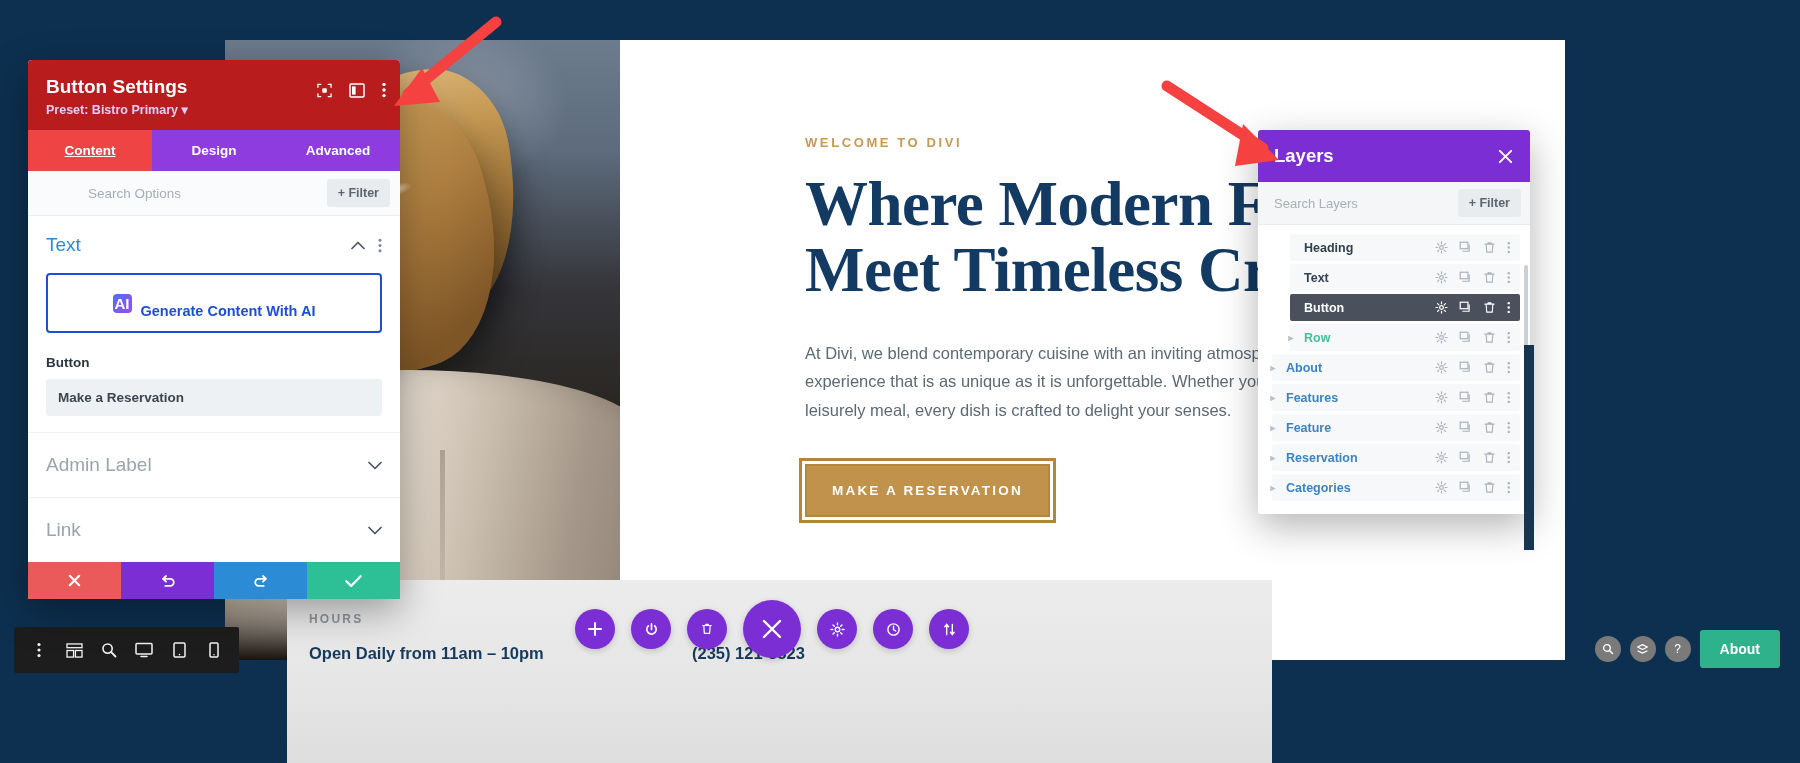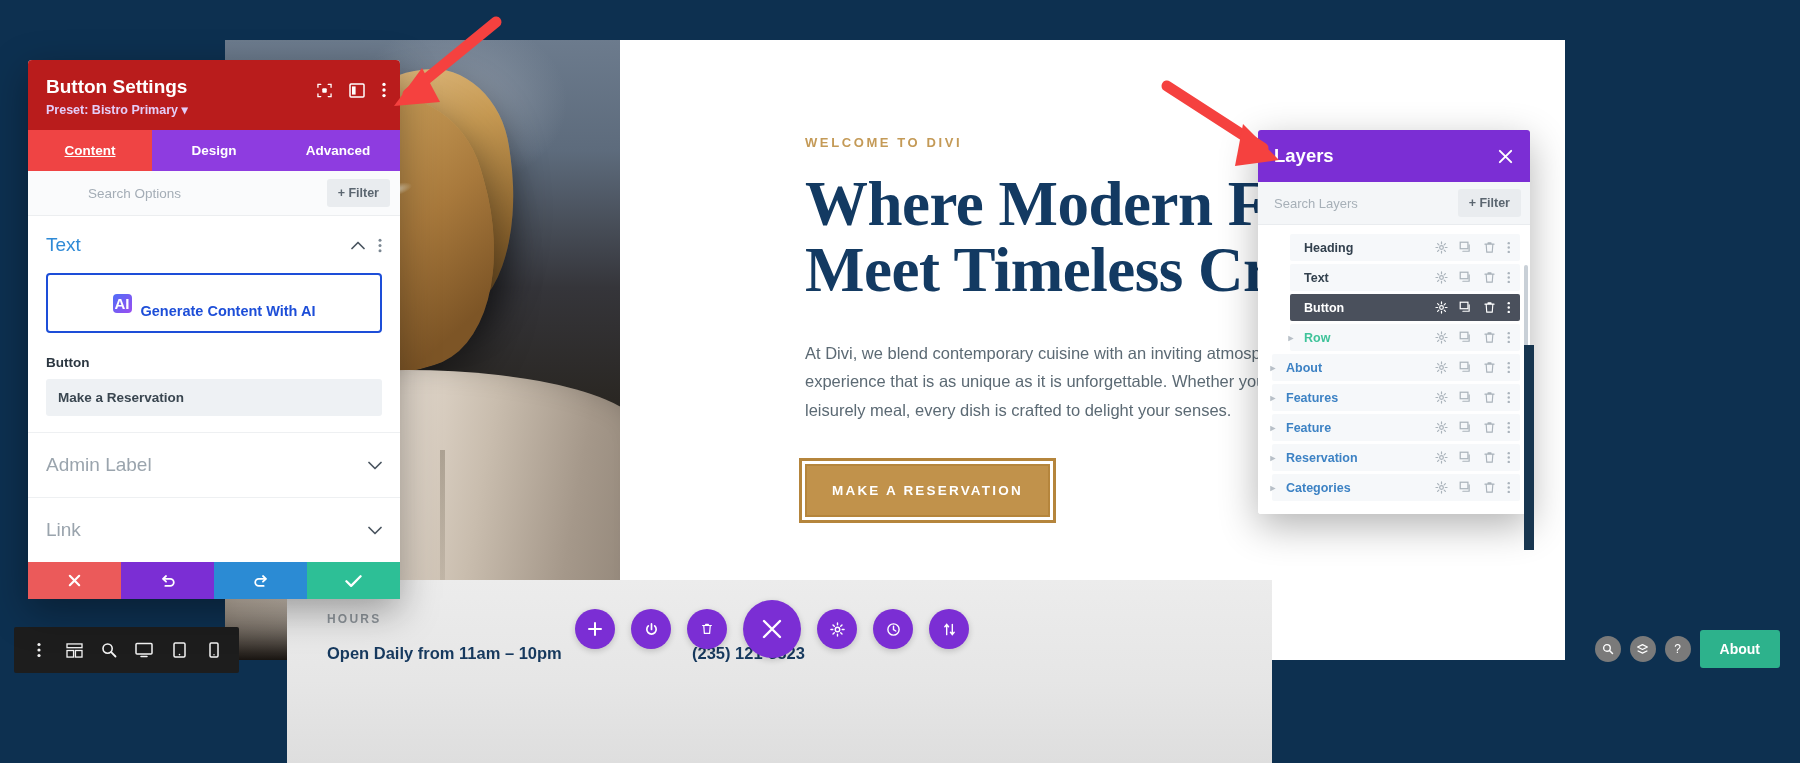--- a/index.html
+++ b/index.html
@@ -146,21 +146,21 @@
     letter-spacing: 2.2px;
     font-weight: 700;
     color: #8d949a;
     margin-bottom: 18px;
   }
   .info-value {
     font-size: 16.5px;
     color: #16395e;
     font-weight: 600;
   }
-  .info-left  { left: 40px; }
+  .info-left  { left: 22px; }
   .info-mid   { left: 405px; text-align: center; }
   .info-right { right: 40px; text-align: right; }
 
   
   .divi-dock {
     position: absolute;
     left: 575px; top: 600px;
     display: flex;
     align-items: center;
     gap: 16px;

